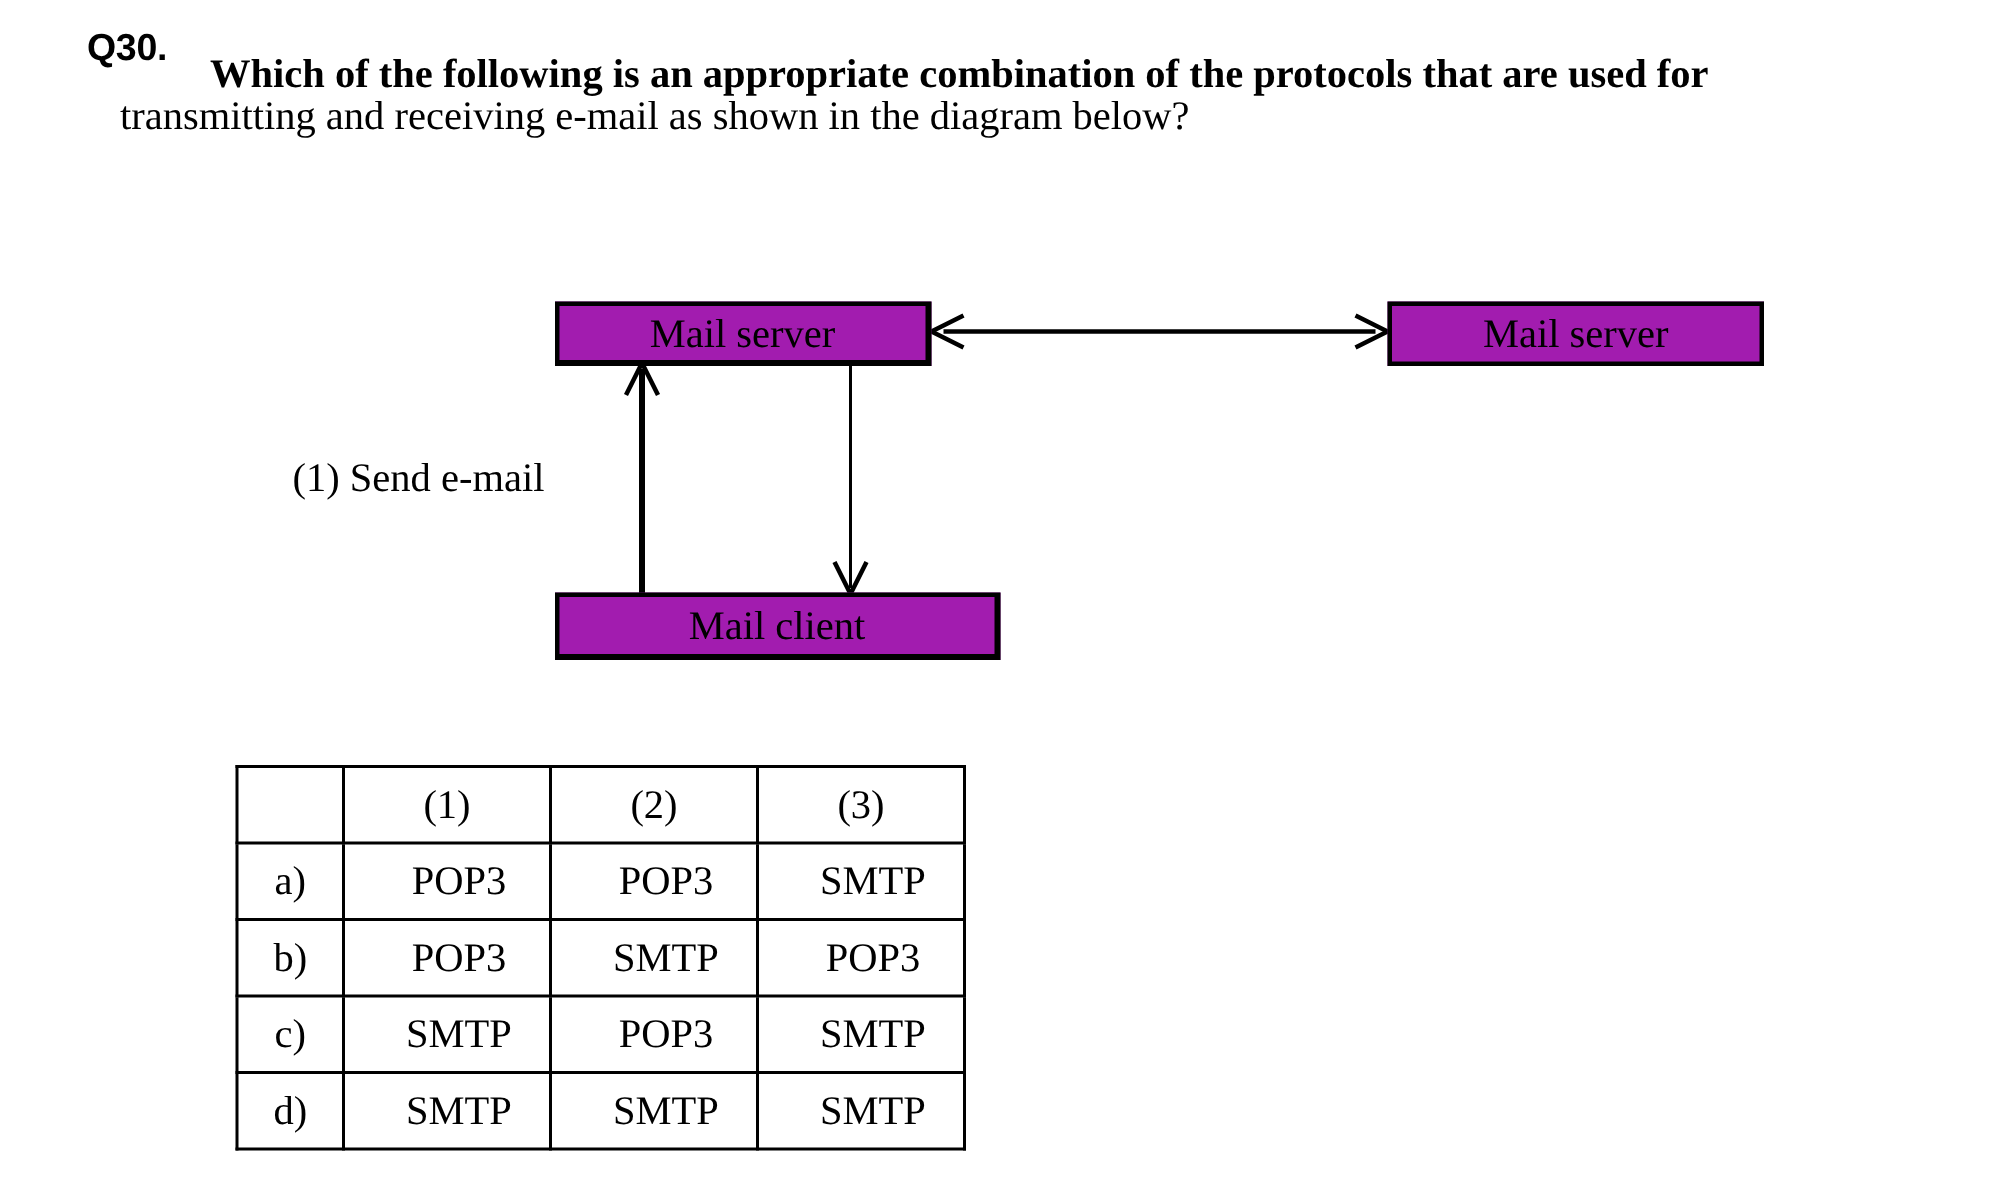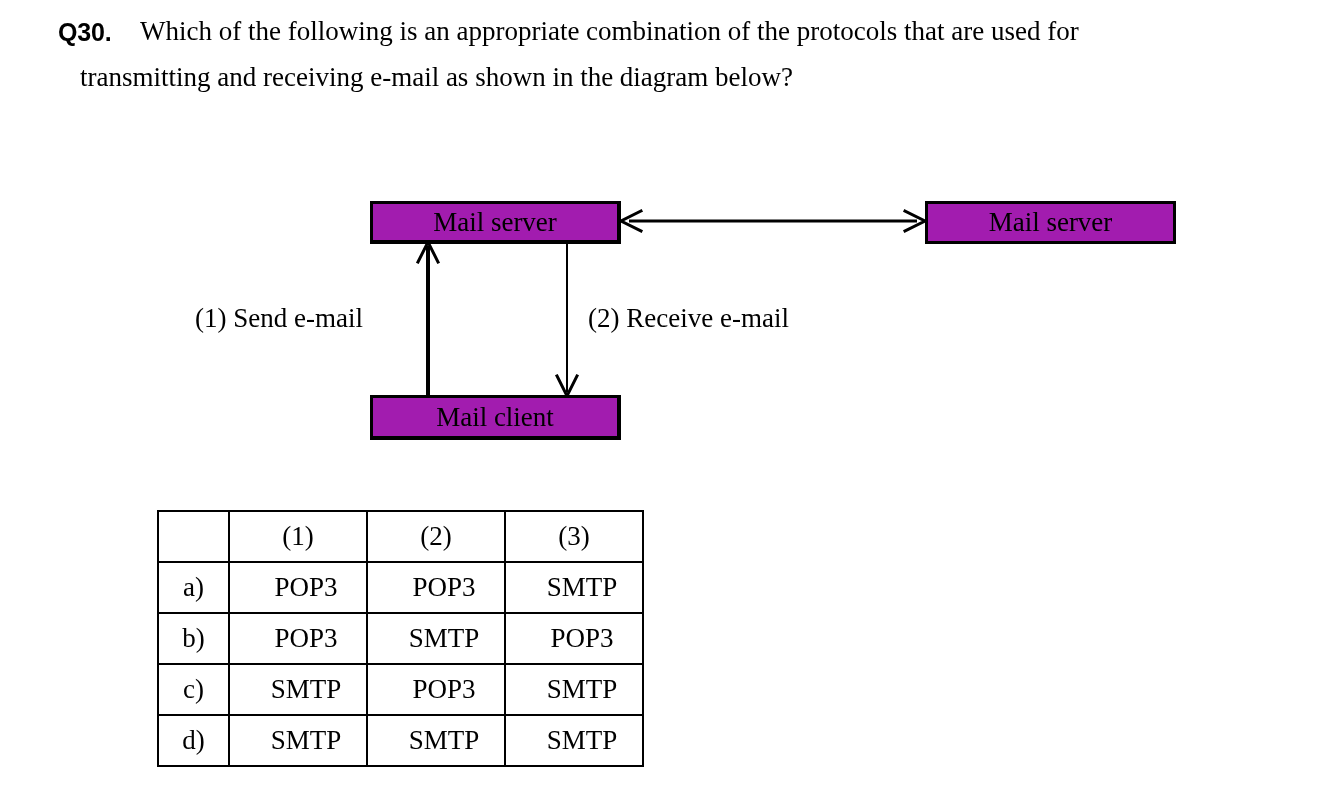--- a/index.html
+++ b/index.html
@@ -36,21 +36,22 @@
     left: 18px;
     top: 18px;
     font-family: "Liberation Sans", "DejaVu Sans", sans-serif;
     font-weight: bold;
     font-size: 25px;
     letter-spacing: -0.2px;
     margin-left: 40px;
   }
   #q-line-1 {
     left: 140px;
-    top: 18px;
+    top: 36px;
+    font-weight: bold;
   }
   #q-line-2 {
     left: 80px;
     top: 64px;
   }
 
   
   #diagram {
     position: absolute;
     left: 0;
@@ -80,21 +81,21 @@
   #box-mail-server-right {
     left: 925px;
     top: 201px;
     width: 251px;
     height: 43px;
     z-index: 3;
   }
   #box-mail-client {
     left: 370px;
     top: 395px;
-    width: 251px;
+    width: 297px;
     height: 45px;
     border-width: 3px 4px 4px 3px;
     z-index: 3;
   }
 
   
   .arrow-label {
     position: absolute;
     white-space: nowrap;
     font-size: 27px;
@@ -220,21 +221,20 @@
     <line x1="16" y1="162" x2="16" y2="8" stroke="#000" stroke-width="4"></line>
     <polyline points="6,24 16,4 26,24" fill="none" stroke="#000" stroke-width="3" stroke-linecap="square"></polyline>
   </svg>
 
   <svg id="arrow-receive" viewBox="0 0 32 162">
     <line x1="16" y1="0" x2="16" y2="154" stroke="#000" stroke-width="2"></line>
     <polyline points="6,138 16,158 26,138" fill="none" stroke="#000" stroke-width="3" stroke-linecap="square"></polyline>
   </svg>
 
   <span class="arrow-label" id="label-send">(1) Send e-mail</span>
-  <span class="arrow-label" id="label-receive">(2) Receive e-mail</span>
 </div>
 
 <div id="answer-table-wrap">
   <table id="answer-table">
     <thead>
       <tr>
         <th id="corner-blank"></th>
         <th class="col-opt">(1)</th>
         <th class="col-opt">(2)</th>
         <th class="col-opt">(3)</th>

